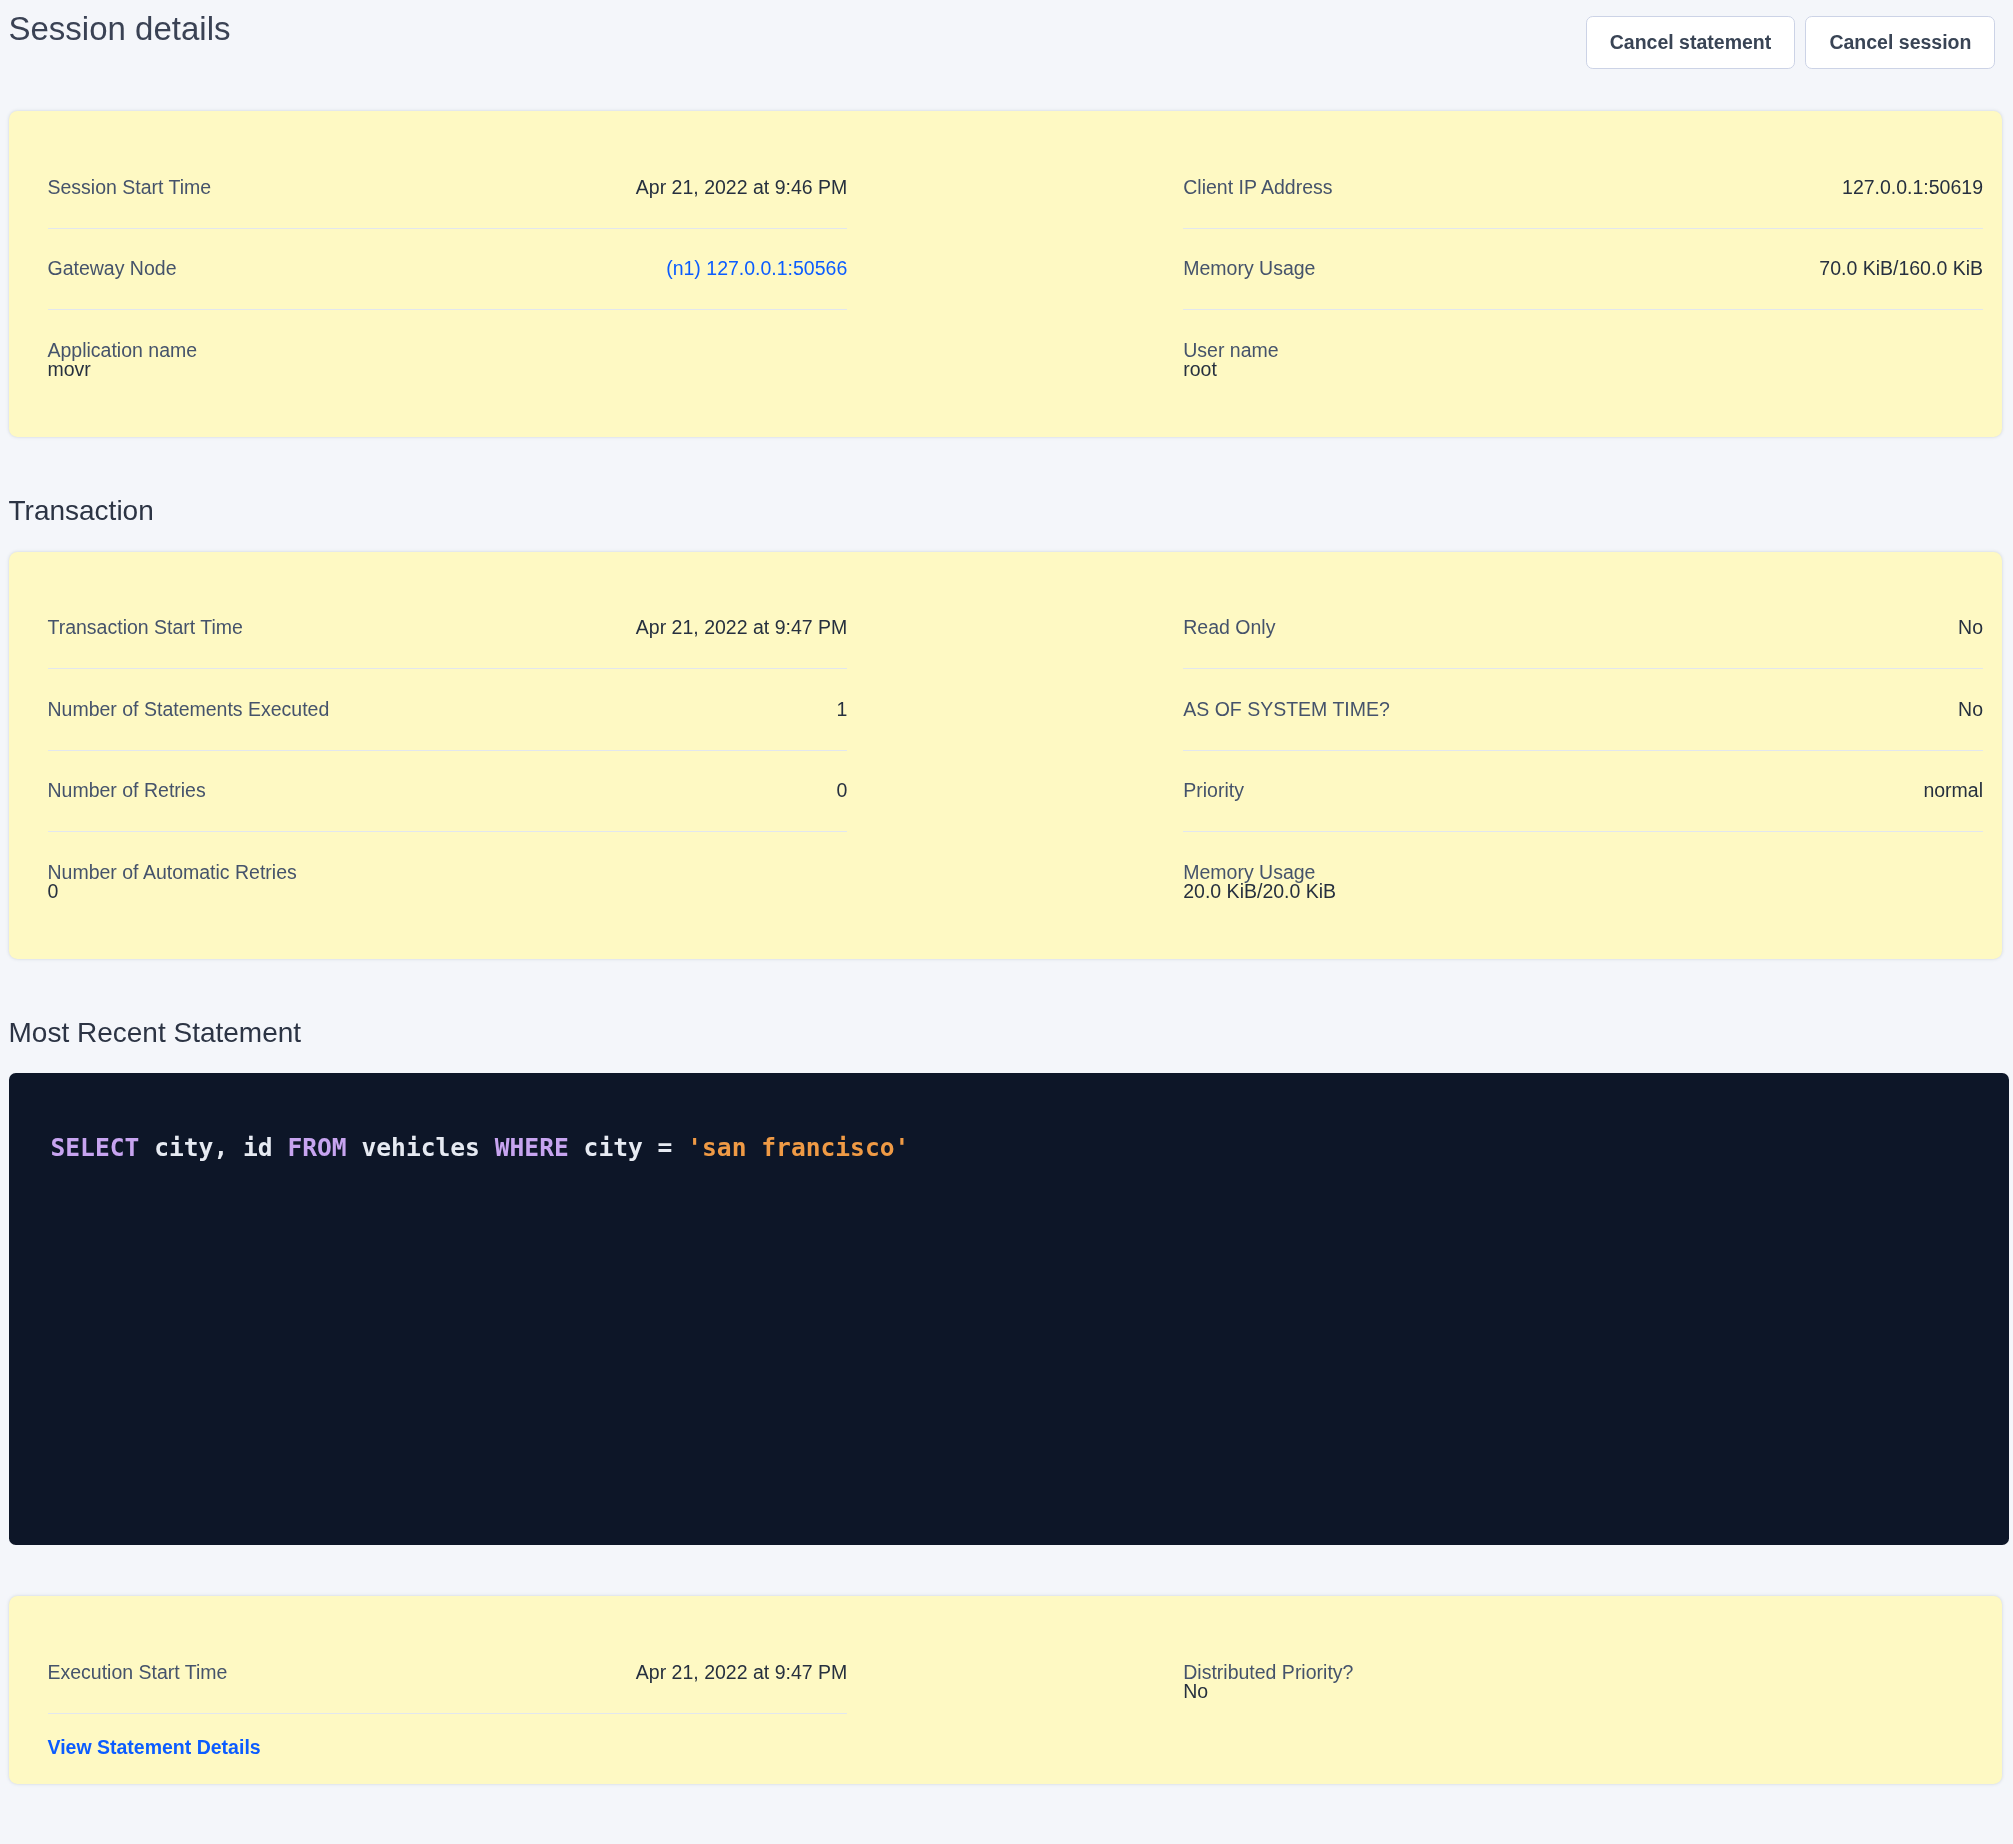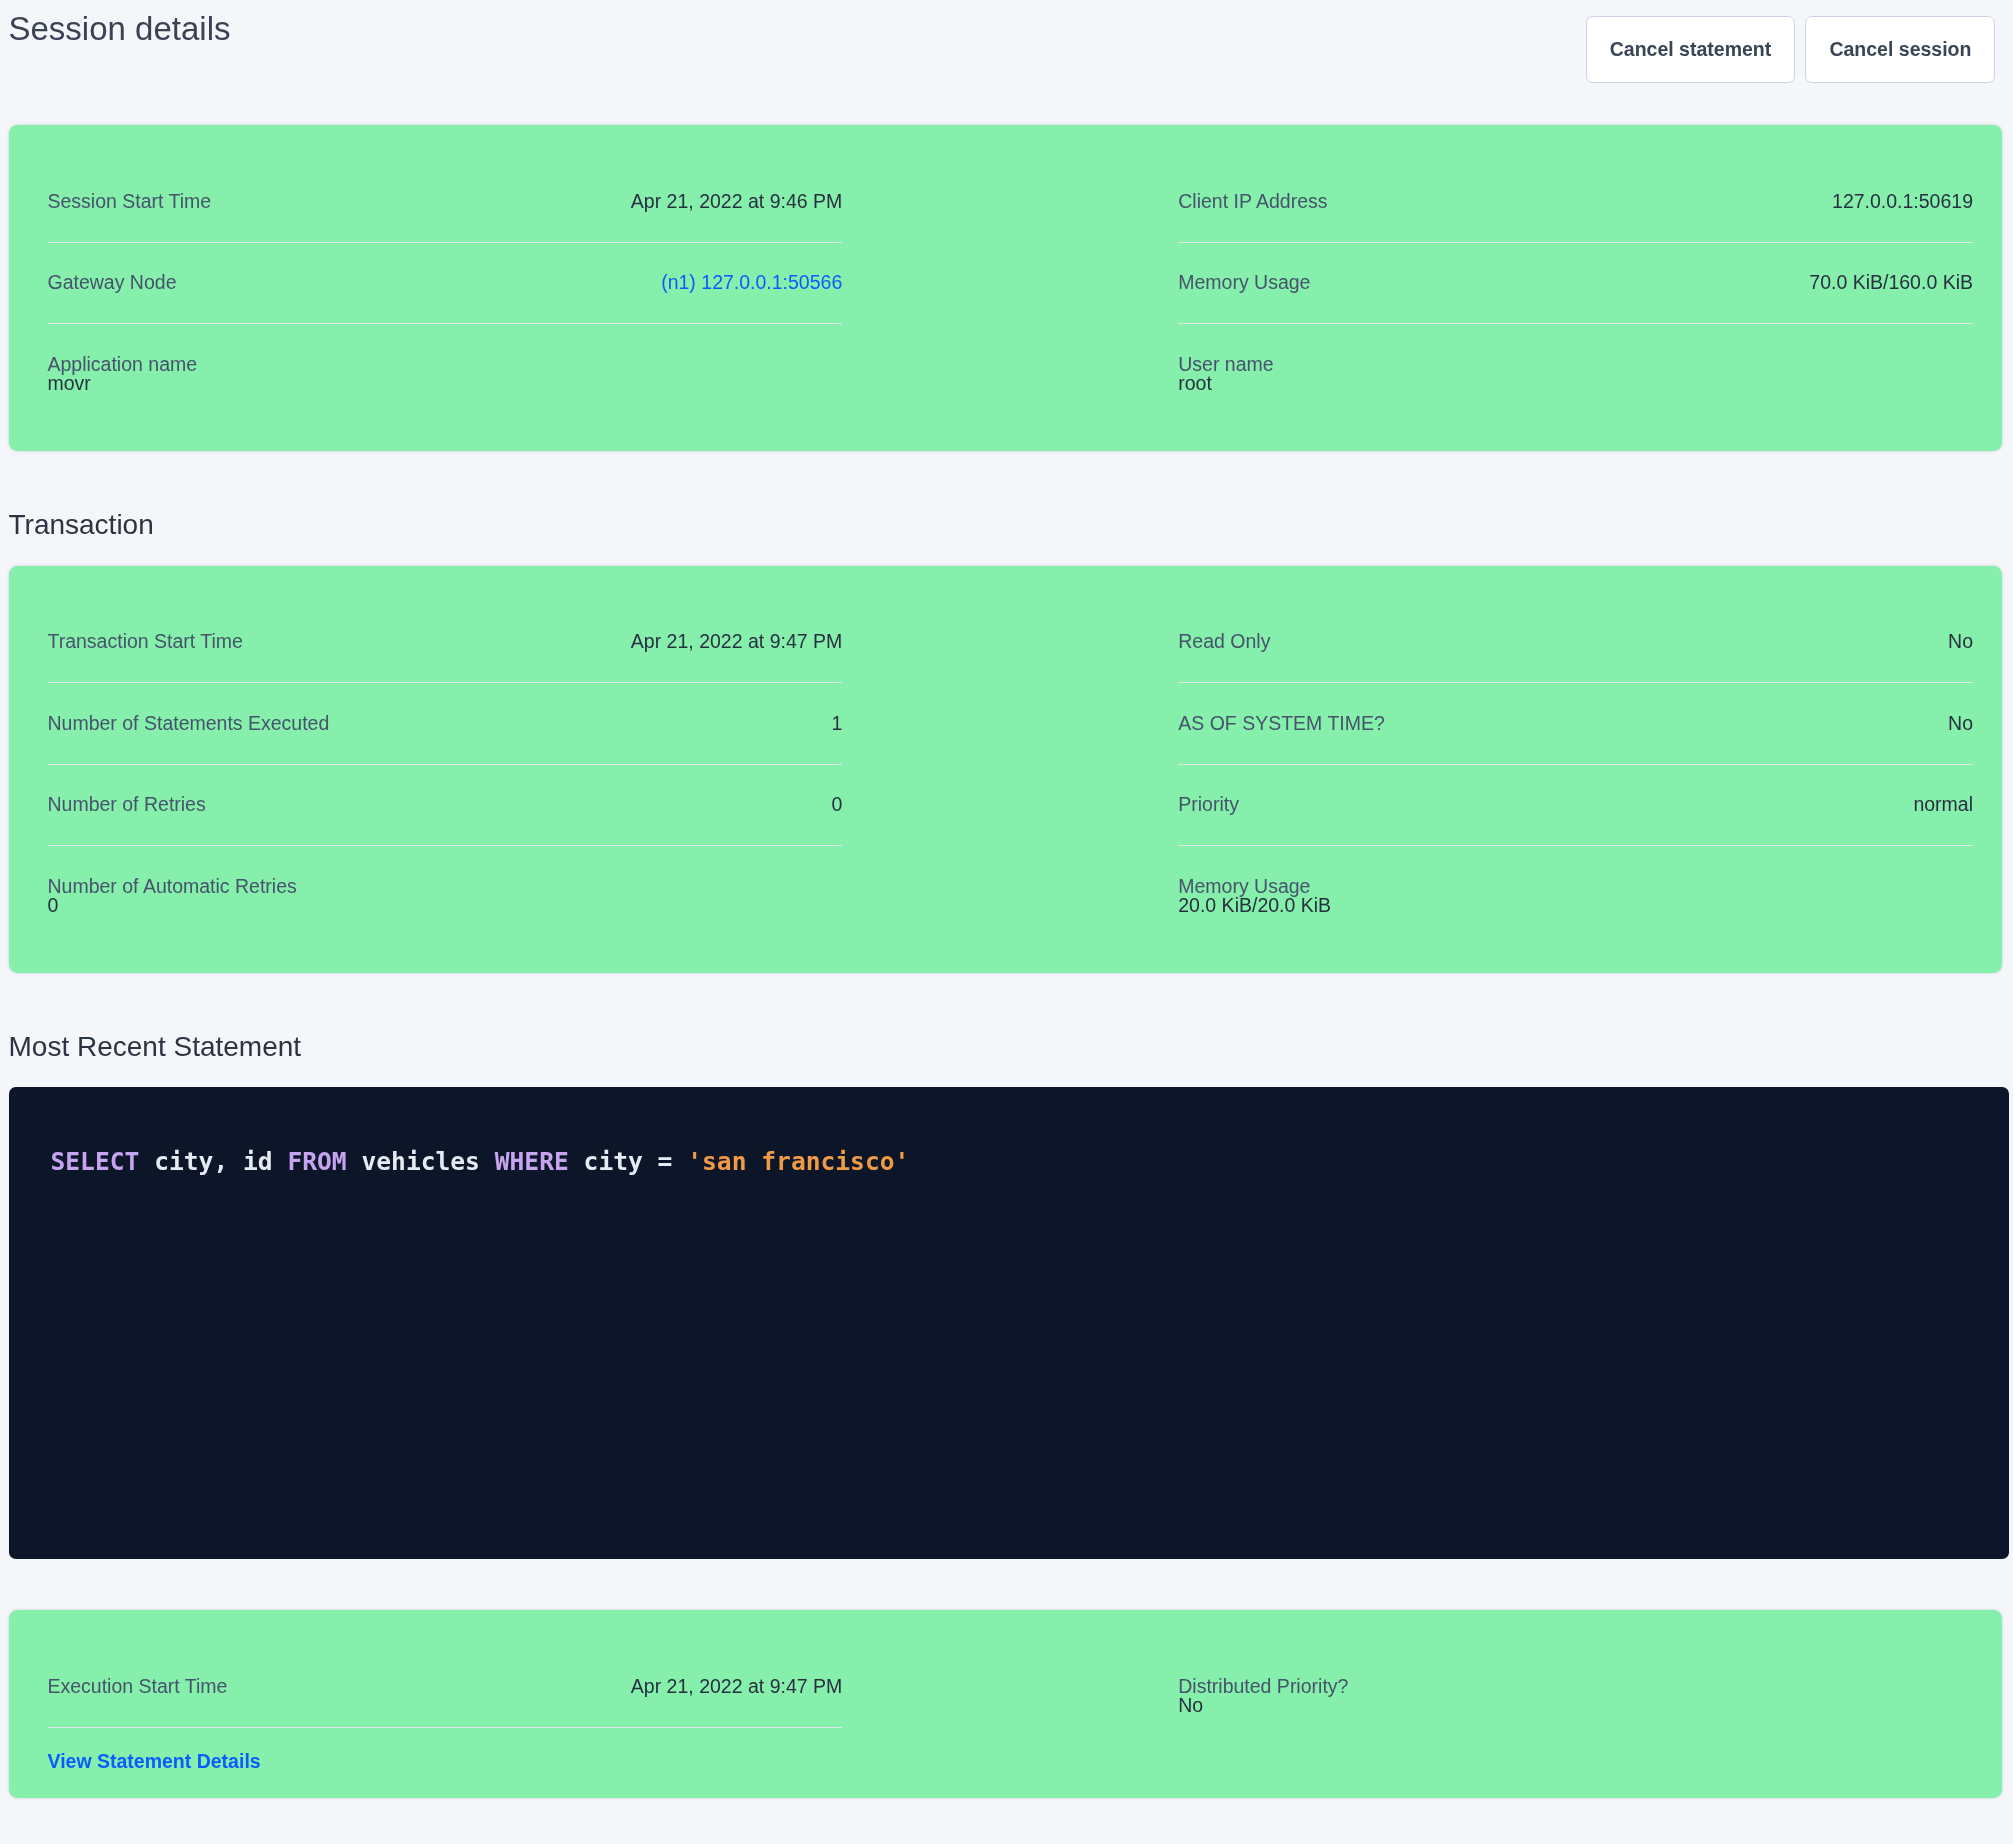--- a/index.html
+++ b/index.html
@@ -31,32 +31,32 @@
   }
   .btn-group { display: flex; margin-top: 6px; }
   .btn {
     font-family: "Liberation Sans", sans-serif;
     font-size: 19.5px;
     font-weight: 700;
     color: #394455;
     background: #ffffff;
     border: 1.7px solid #ccd3e6;
     border-radius: 6.8px;
-    height: 67px;
+    height: 53px;
     padding: 0 23px;
     margin-left: 10.2px;
     cursor: pointer;
   }
 
   
   .card {
-    background: #86efac;
+    background: #fef9c3;
     border-radius: 8.5px;
     box-shadow: 0 0 3.4px rgba(67, 90, 111, 0.22);
-    padding: 36px 29px 27px 39px;
+    padding: 36px 19px 27px 39px;
     margin: 0 12px 0 8.5px;
   }
   .card-grid {
     display: grid;
     grid-template-columns: 1fr 1fr;
     column-gap: 336px;
     align-items: start;
   }
   .row {
     display: flex;

